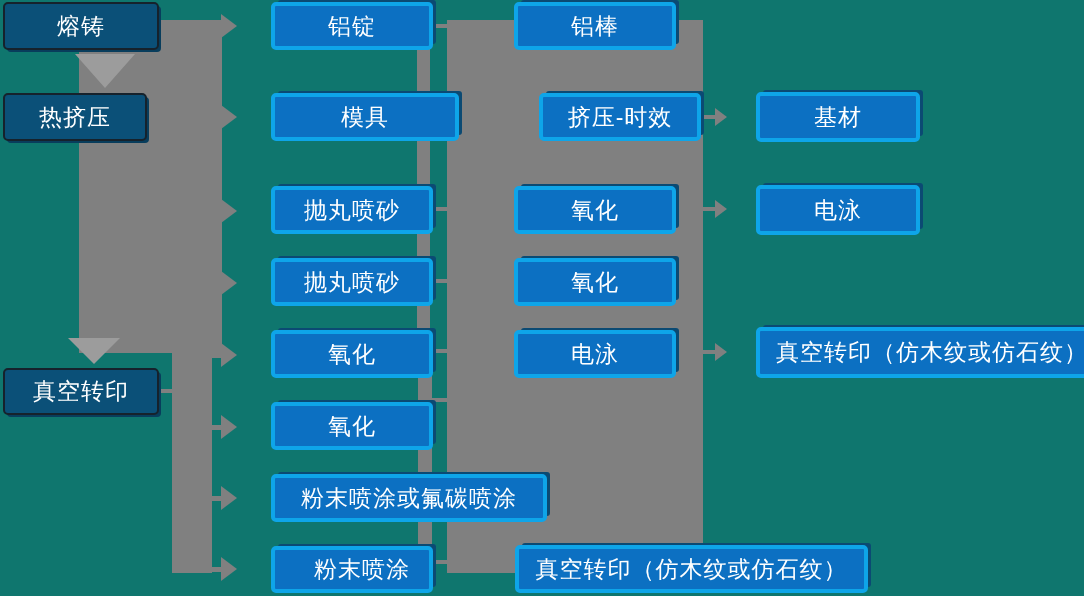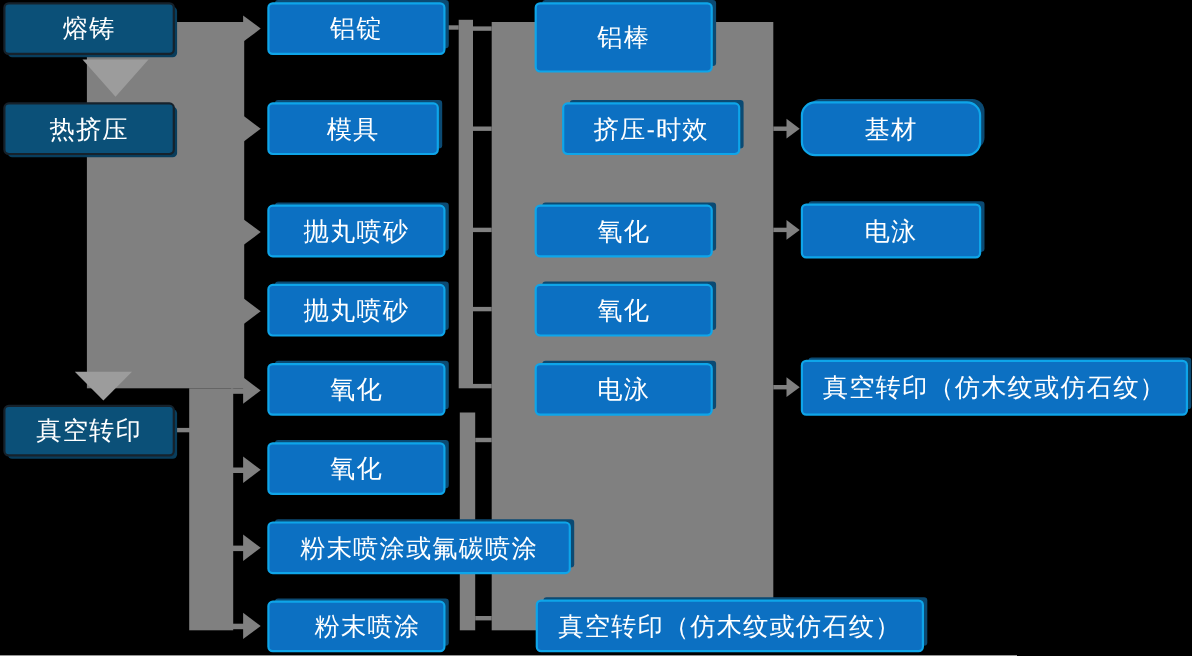--- a/index.html
+++ b/index.html
@@ -1,17 +1,17 @@
 <!DOCTYPE html>
 <html><head>
 <meta charset="utf-8">
 <style>
   html,body{margin:0;padding:0;background:#fff;}
   #canvas{
-    position:relative;width:1084px;height:596px;background:#000000;
+    position:relative;width:1084px;height:596px;background:#0f766e;
     font-family:"Liberation Sans","DejaVu Sans",sans-serif;overflow:hidden;
   }
   .shape{position:absolute;background:#808080;}
   .ah-right{position:absolute;width:0;height:0;
     border-top:12px solid transparent;border-bottom:12px solid transparent;
     border-left:16px solid #808080;}
   .ah-right-sm{position:absolute;width:0;height:0;
     border-top:9px solid transparent;border-bottom:9px solid transparent;
     border-left:12px solid #808080;}
   .ah-down{position:absolute;width:0;height:0;
@@ -19,22 +19,23 @@
     border-top:34px solid #9c9c9c;}
   .ah-down2{position:absolute;width:0;height:0;
     border-left:26px solid transparent;border-right:26px solid transparent;
     border-top:26px solid #9c9c9c;}
   .box{
     position:absolute;display:flex;align-items:center;justify-content:center;
     color:#ffffff;font-size:23px;letter-spacing:1px;
     border-radius:5px;box-sizing:border-box;white-space:nowrap;
   }
   .blue{
-    background:#0c70c2;border:2px solid #0ea5e9;
+    background:#0c70c2;border:4px solid #0ea5e9;
     box-shadow:5px -4px 0 -2px #0b4a73;
+    margin-left:28px;
   }
   .navy{
     background:#0b5078;border:2px solid #16222c;
     box-shadow:3px 3px 0 -1px #083d5c;
   }
 </style>
 </head>
 <body>
 
 <div id="canvas">
@@ -78,36 +79,36 @@
   <div class="shape" style="left:432px;top:560px;width:15px;height:4px;"></div>
 
   <div class="shape" style="left:703px;top:115px;width:13px;height:4px;"></div>
   <div class="ah-right-sm" style="left:715px;top:108px;"></div>
   <div class="shape" style="left:703px;top:207px;width:13px;height:4px;"></div>
   <div class="ah-right-sm" style="left:715px;top:200px;"></div>
   <div class="shape" style="left:703px;top:350px;width:13px;height:4px;"></div>
   <div class="ah-right-sm" style="left:715px;top:343px;"></div>
 
   <div class="box navy" style="left:3px;top:2px;width:156px;height:48px;">熔铸</div>
-  <div class="box navy" style="left:3px;top:93px;width:156px;height:48px;">热挤压</div>
+  <div class="box navy" style="left:3px;top:93px;width:144px;height:48px;">热挤压</div>
   <div class="box navy" style="left:3px;top:368px;width:156px;height:47px;">真空转印</div>
 
   <div class="box blue" style="left:243px;top:2px;width:162px;height:48px;">铝锭</div>
-  <div class="box blue" style="left:243px;top:93px;width:156px;height:48px;">模具</div>
+  <div class="box blue" style="left:243px;top:93px;width:188px;height:48px;">模具</div>
   <div class="box blue" style="left:243px;top:186px;width:162px;height:48px;">抛丸喷砂</div>
   <div class="box blue" style="left:243px;top:258px;width:162px;height:48px;">抛丸喷砂</div>
   <div class="box blue" style="left:243px;top:330px;width:162px;height:48px;">氧化</div>
   <div class="box blue" style="left:243px;top:402px;width:162px;height:48px;">氧化</div>
   <div class="box blue" style="left:243px;top:474px;width:276px;height:48px;">粉末喷涂或氟碳喷涂</div>
   <div class="box blue" style="left:243px;top:546px;width:162px;height:47px;padding-left:20px;">粉末喷涂</div>
 
-  <div class="box blue" style="left:486px;top:2px;width:162px;height:64px;text-align:center;">铝棒</div>
+  <div class="box blue" style="left:486px;top:2px;width:162px;height:48px;text-align:center;">铝棒</div>
   <div class="box blue" style="left:511px;top:93px;width:162px;height:48px;">挤压-时效</div>
   <div class="box blue" style="left:486px;top:186px;width:162px;height:48px;">氧化</div>
   <div class="box blue" style="left:486px;top:258px;width:162px;height:48px;">氧化</div>
   <div class="box blue" style="left:486px;top:330px;width:162px;height:48px;">电泳</div>
   <div class="box blue" style="left:487px;top:545px;width:353px;height:48px;">真空转印（仿木纹或仿石纹）</div>
 
-  <div class="box blue" style="left:728px;top:92px;width:164px;height:50px;border-radius:13px;">基材</div>
+  <div class="box blue" style="left:728px;top:92px;width:164px;height:50px;">基材</div>
   <div class="box blue" style="left:728px;top:185px;width:164px;height:50px;">电泳</div>
   <div class="box blue" style="left:728px;top:327px;width:352px;height:51px;">真空转印（仿木纹或仿石纹）</div>
 
 </div>
 
 </body></html>

